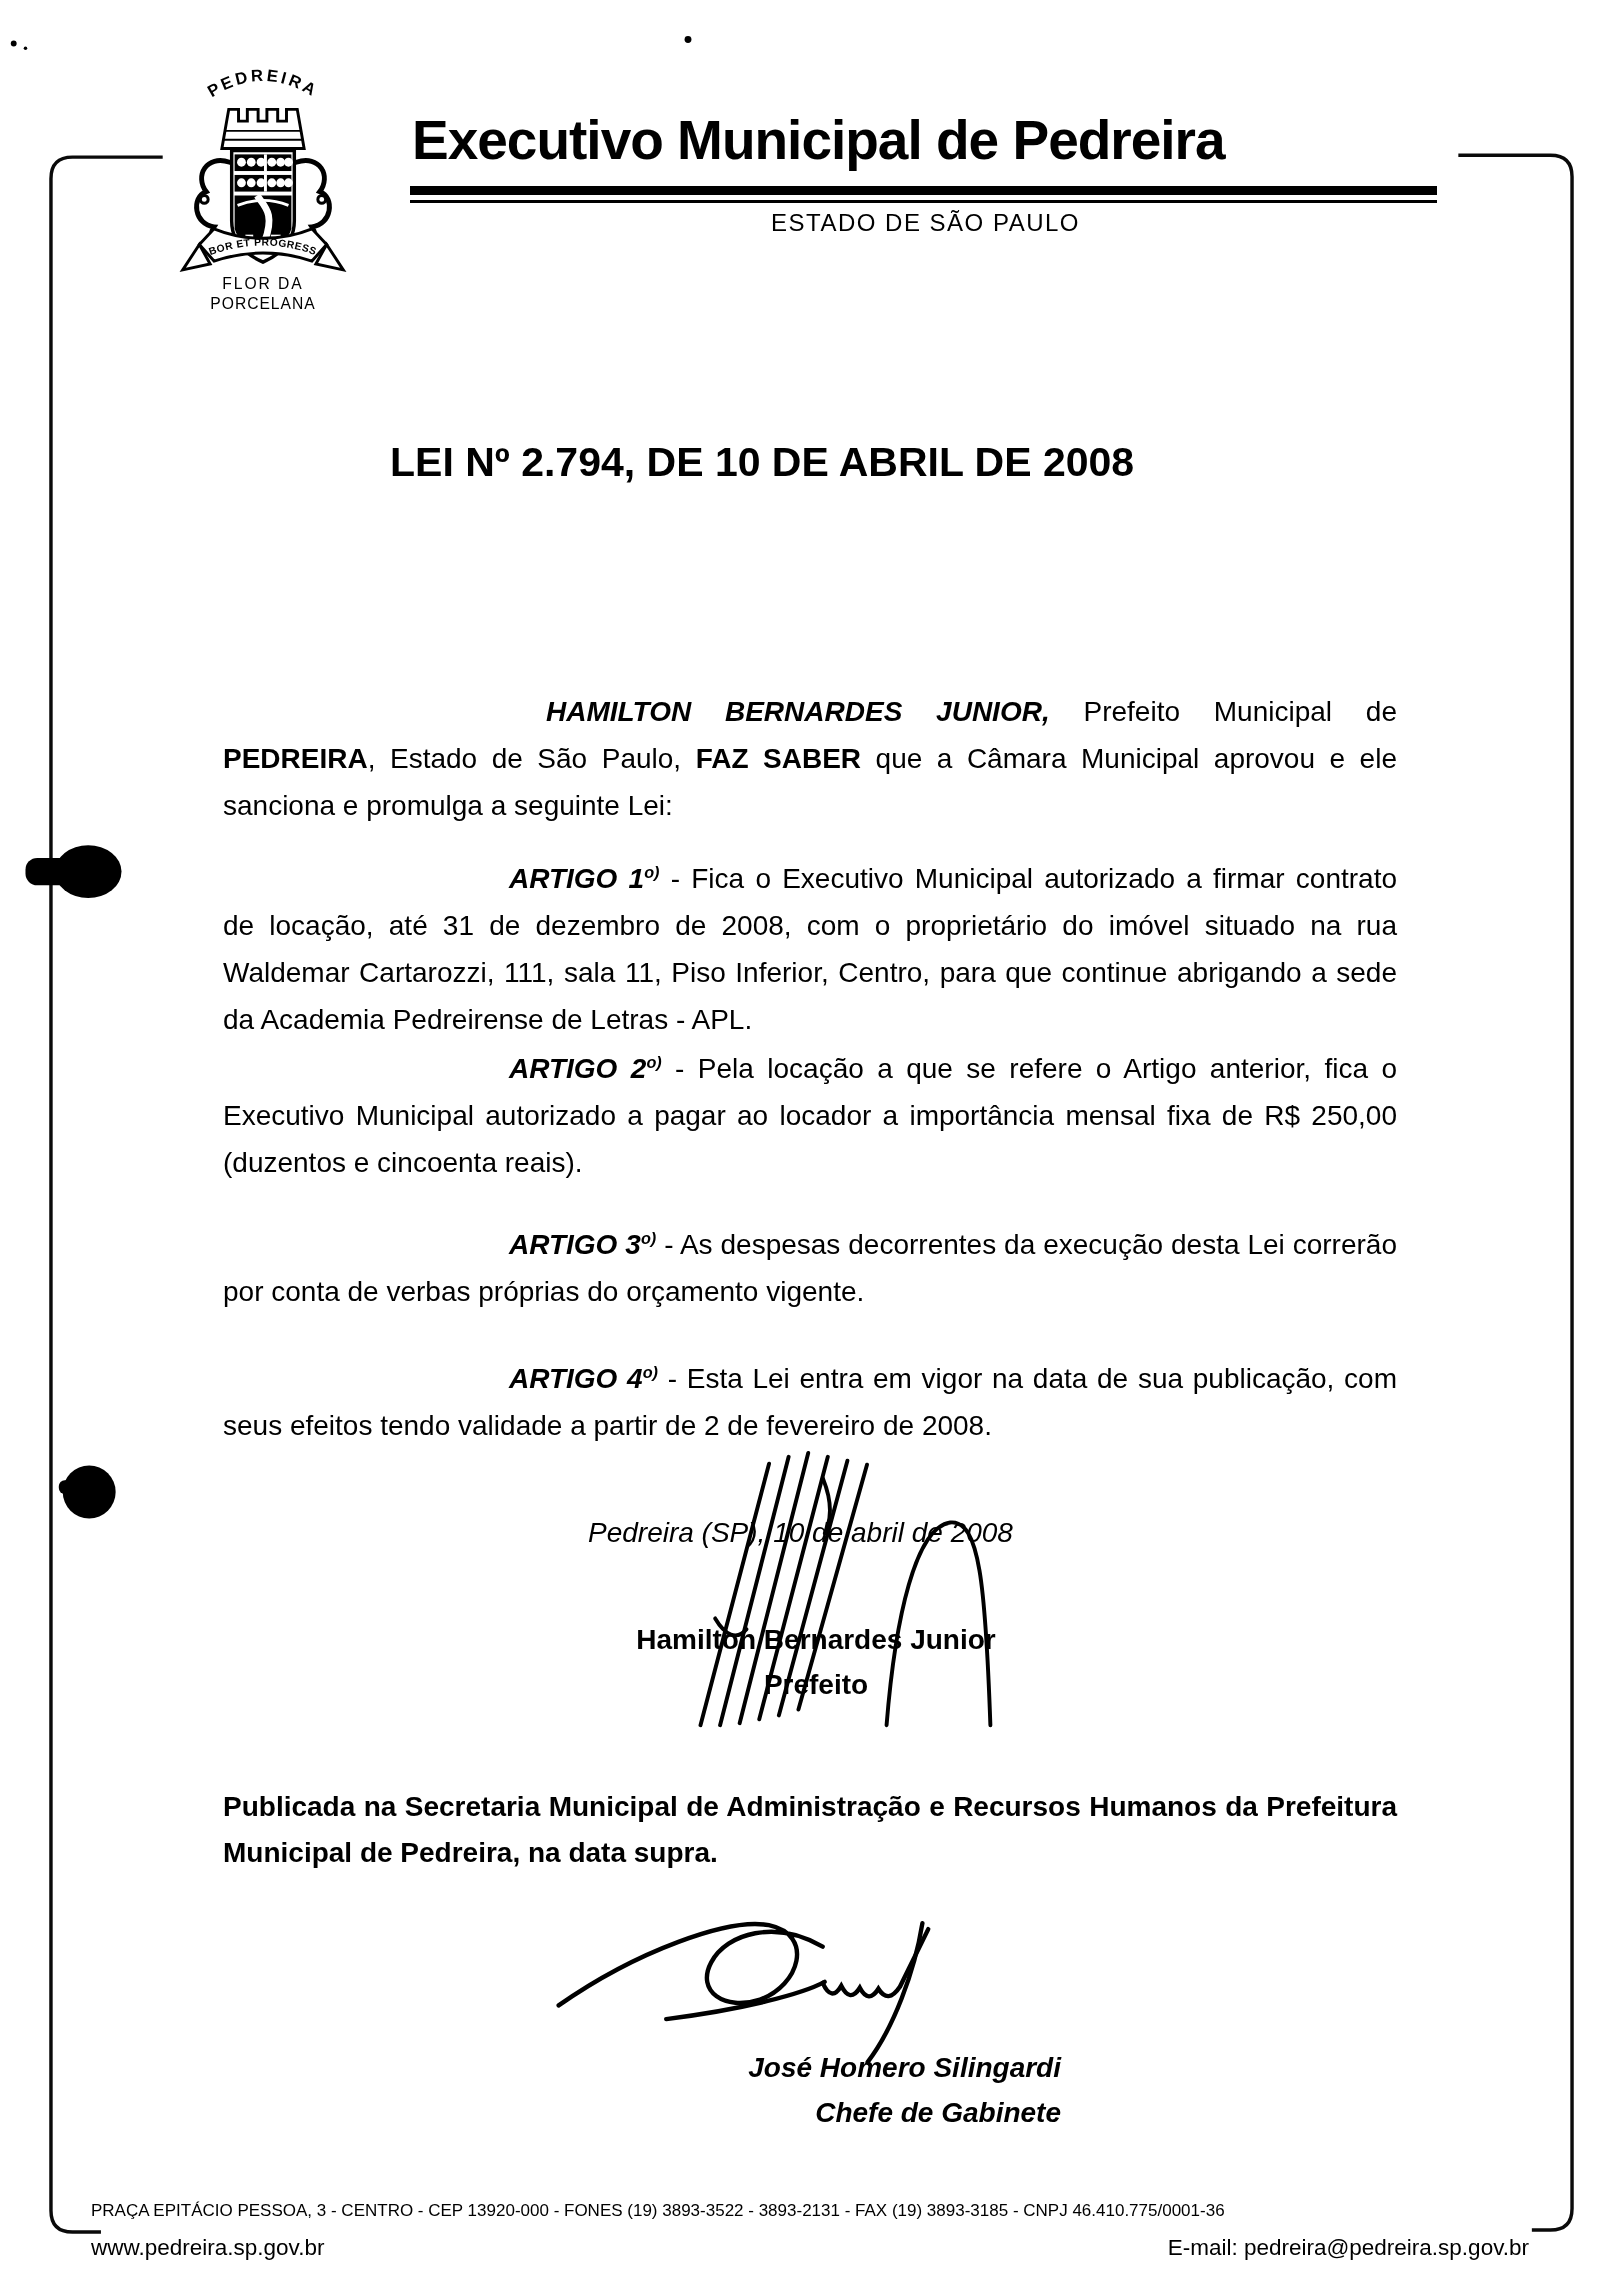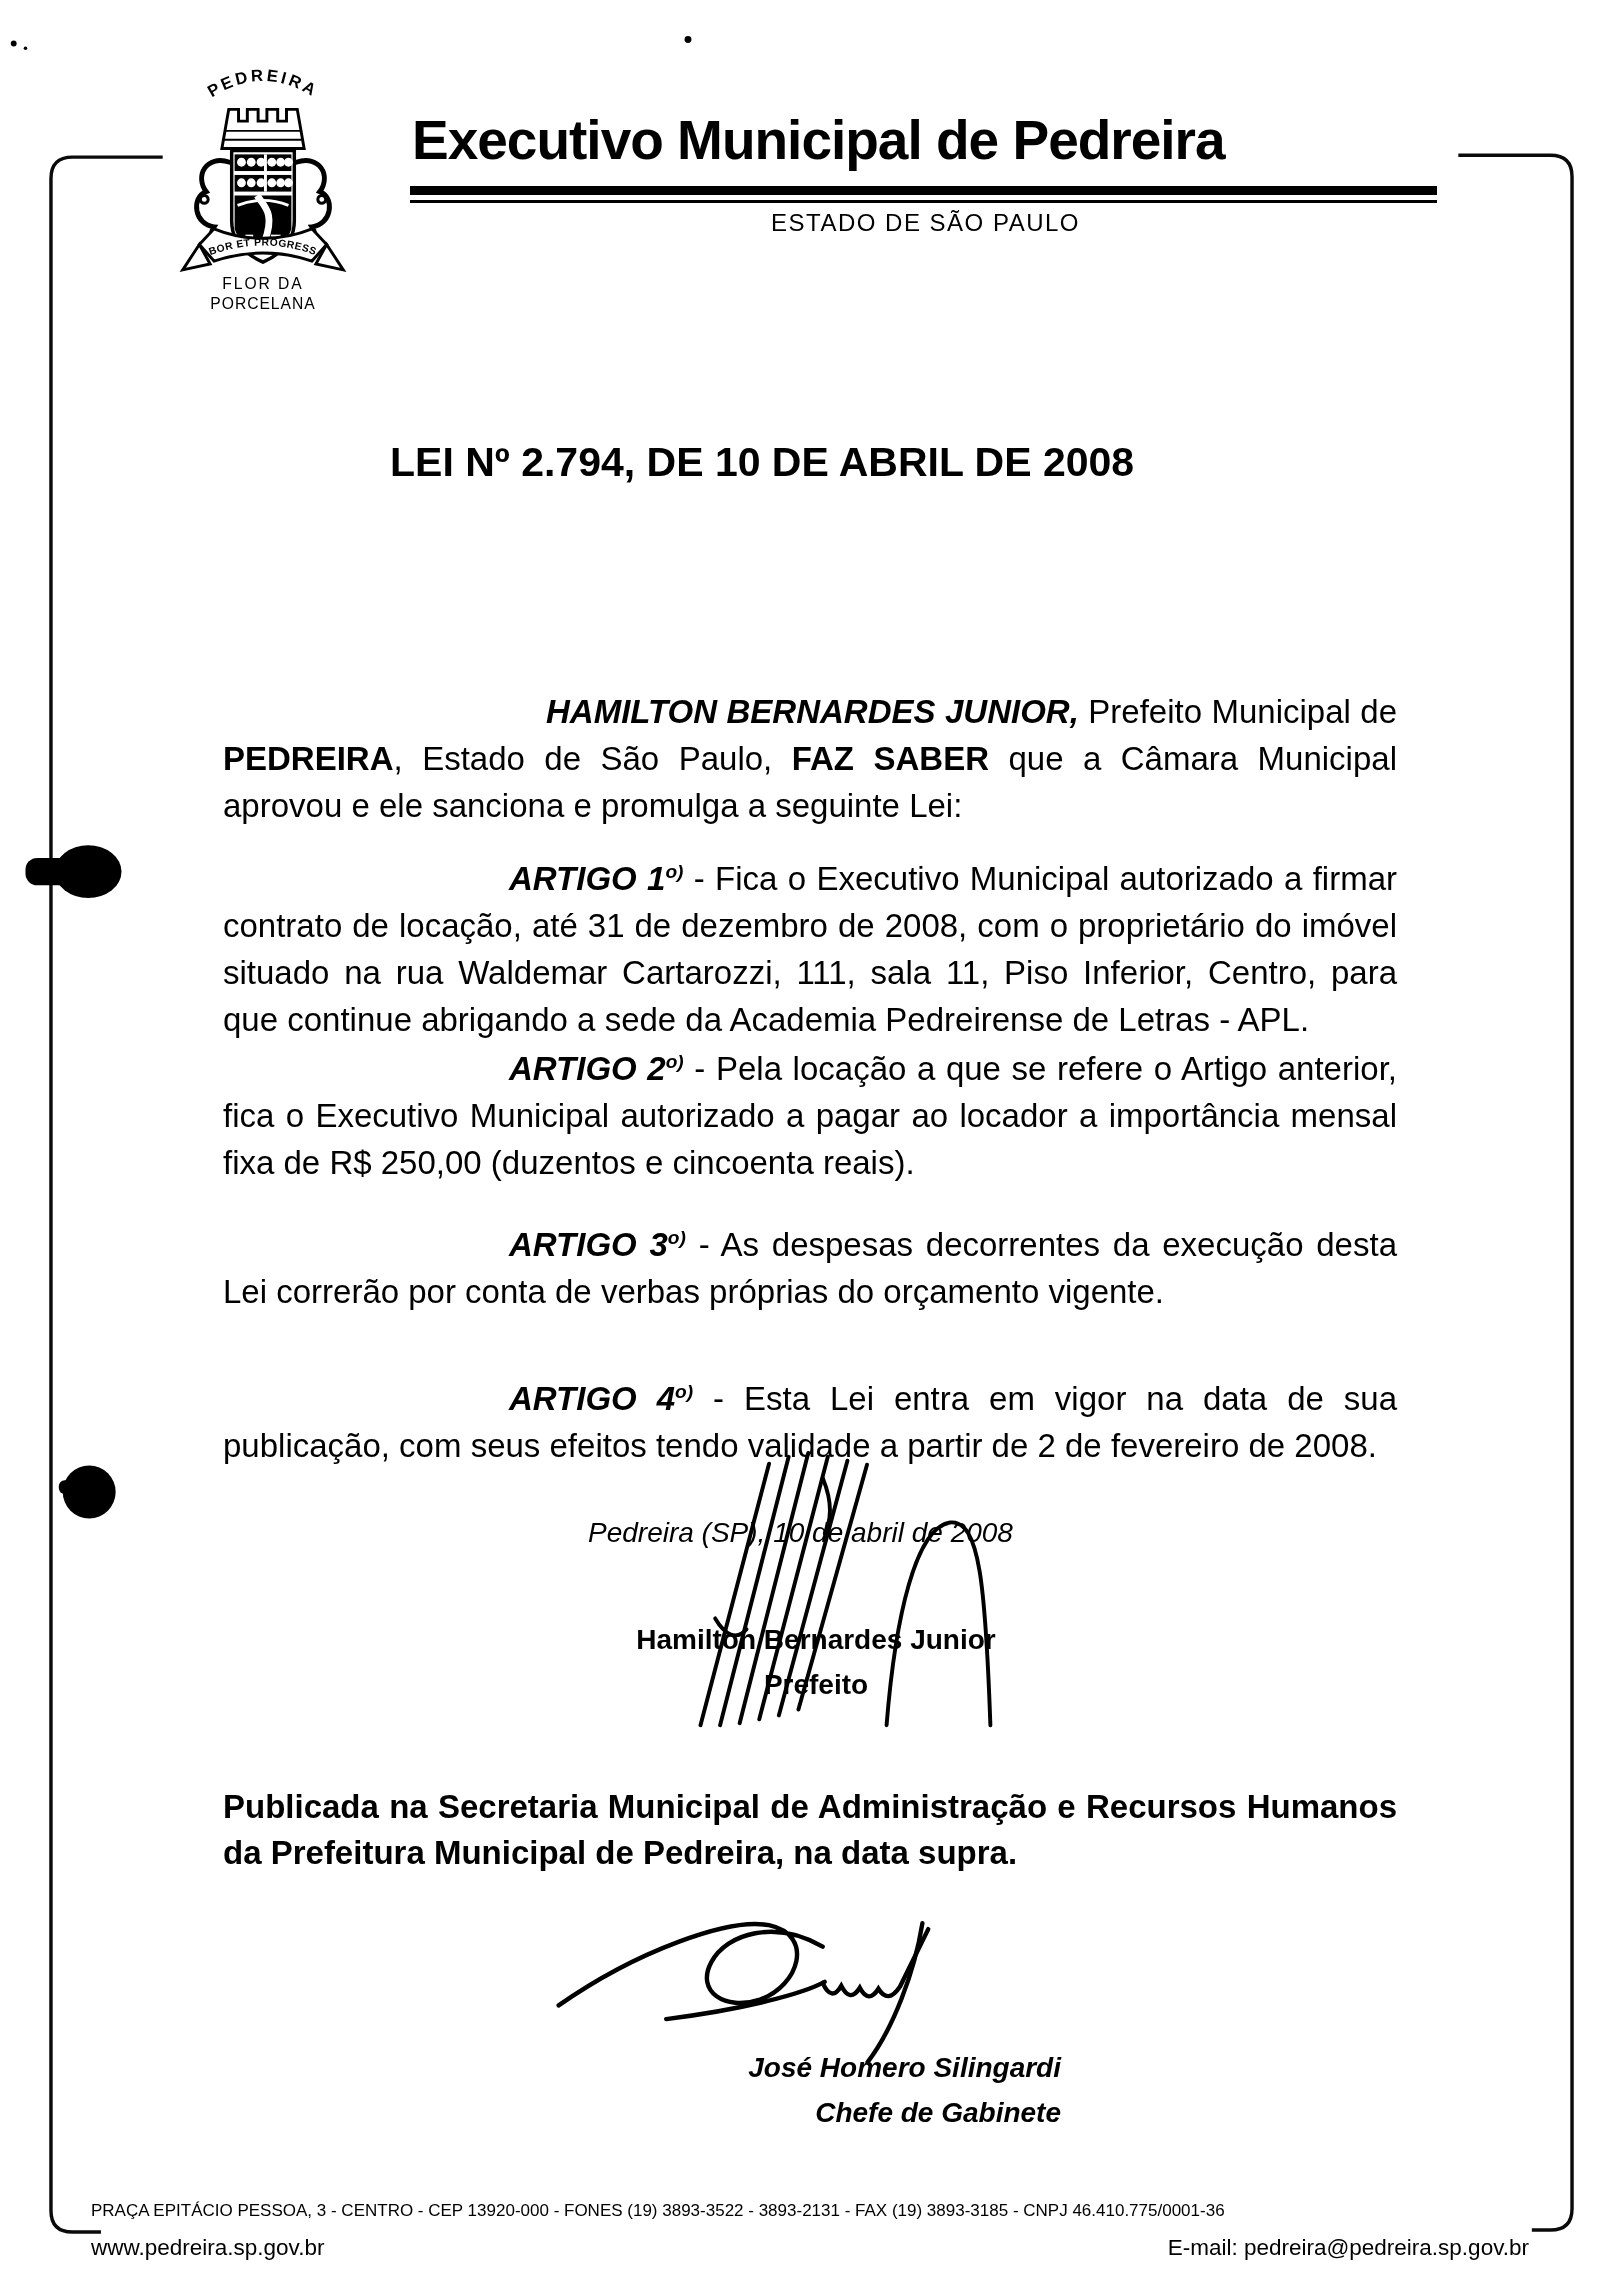--- a/index.html
+++ b/index.html
@@ -14,26 +14,26 @@
   sup.o{font-size:0.58em;vertical-align:super;line-height:0;font-weight:bold;font-style:italic;}
 
   .header-title{left:412px;top:108px;font-size:55px;font-weight:bold;letter-spacing:-1px;white-space:nowrap;}
   .rule1{left:410px;top:186px;width:1027px;height:8.8px;background:#000;}
   .rule2{left:410px;top:200px;width:1027px;height:2.9px;background:#000;}
   .header-sub{left:412px;top:209px;width:1027px;text-align:center;font-size:24px;letter-spacing:1.5px;}
 
   .law-title{left:390px;top:439px;font-size:41px;font-weight:bold;white-space:nowrap;}
   .epigraph{left:730px;top:527px;width:665px;font-size:26.5px;line-height:39px;font-style:italic;text-align:justify;text-indent:45px;}
 
-  .para{left:223px;width:1174px;font-size:33px;line-height:47px;text-align:justify;}
+  .para{left:223px;width:1174px;font-size:28px;line-height:47px;text-align:justify;}
   .preamble{top:688px;text-indent:323px;}
   .art1{top:855px;text-indent:286px;}
   .art2{top:1045px;text-indent:286px;}
   .art3{top:1221px;text-indent:286px;}
-  .art4{top:1355px;text-indent:286px;margin-top:20px;}
+  .art4{top:1355px;text-indent:286px;}
 
   .dateline{left:588px;top:1517px;font-size:28px;font-style:italic;white-space:nowrap;}
   .signer1{left:571px;top:1617px;width:490px;text-align:center;font-size:28px;font-weight:bold;line-height:45px;}
   .publication{top:1784px;font-weight:bold;line-height:46px;}
   .signer2{left:571px;top:2045px;width:490px;text-align:right;font-size:28px;font-weight:bold;font-style:italic;line-height:45px;}
 
   .footer-line1{left:91px;top:2201px;width:1441px;font-size:17px;white-space:nowrap;}
   .footer-site{left:91px;top:2235px;font-size:22.5px;}
   .footer-mail{right:94px;top:2235px;font-size:22.5px;}
 

